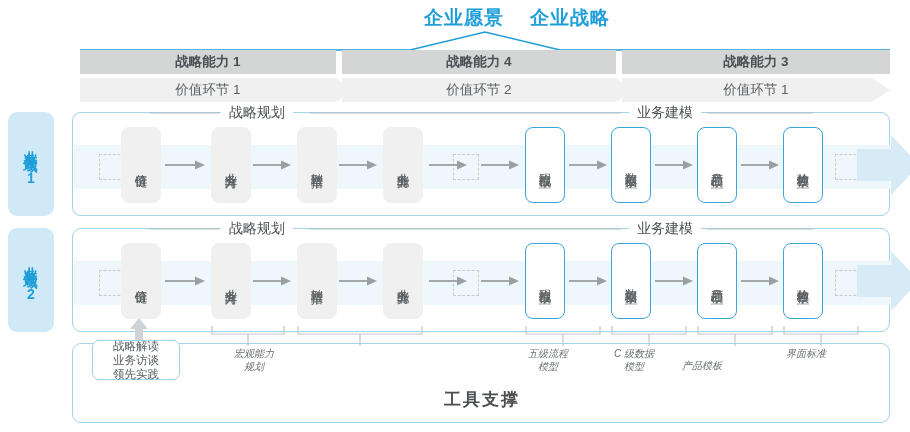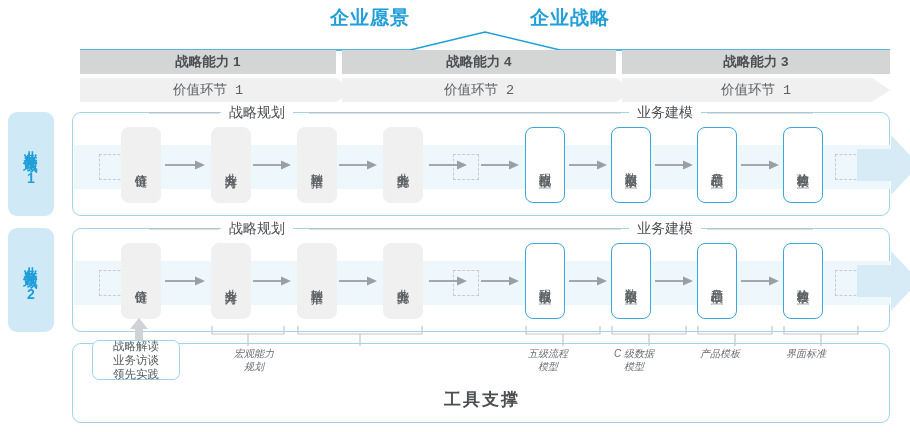--- a/index.html
+++ b/index.html
@@ -8,42 +8,42 @@
     background:#ffffff;
     font-family:"Liberation Sans","DejaVu Sans",sans-serif;
     overflow:hidden;
     position:relative;
   }
   .stage{position:absolute;left:0;top:0;width:910px;height:432px;}
 
   
   .top-titles{
     position:absolute;left:330px;top:4px;width:280px;height:28px;
-    display:flex;align-items:center;justify-content:space-between;gap:26px;
+    display:flex;align-items:center;justify-content:flex-end;gap:26px;
   }
   .top-title{
     color:#1f9ed9;font-size:19px;font-weight:bold;letter-spacing:1px;
     white-space:nowrap;
   }
 
   
   .vconnect{position:absolute;left:80px;top:30px;width:810px;height:22px;}
 
   
   .cap-row{position:absolute;left:80px;top:50px;width:810px;height:24px;padding-left:15px;}
   .cap-cell{
     position:absolute;top:0;height:24px;background:#d4d6d6;
     display:flex;align-items:center;justify-content:center;
     color:#4b4f52;font-size:13.5px;font-weight:bold;white-space:nowrap;
   }
   .cap-c1{left:0px;width:256px;}
   .cap-c2{left:262px;width:274px;}
   .cap-c3{left:542px;width:268px;}
 
-  .val-row{position:absolute;left:80px;top:78px;width:810px;height:24px;font-family:Liberation Mono, monospace;}
+  .val-row{position:absolute;left:80px;top:78px;width:810px;height:24px;}
   .val-bar{position:absolute;left:0;top:0;width:810px;height:24px;}
   .val-label{
     position:absolute;top:0;height:24px;display:flex;align-items:center;
     justify-content:center;color:#5b6063;font-size:13.5px;white-space:nowrap;
   }
   .val-l1{left:0px;width:256px;}
   .val-l2{left:262px;width:274px;}
   .val-l3{left:542px;width:268px;}
 
   
@@ -363,16 +363,16 @@
     <span>业务访谈</span>
     <span>领先实践</span>
   </div>
 
   <div class="tool-cap" style="left:208px;width:92px;">宏观能力
 规划</div>
   <div class="tool-cap" style="left:502px;width:92px;">五级流程
 模型</div>
   <div class="tool-cap" style="left:588px;width:92px;">C 级数据
 模型</div>
-  <div class="tool-cap" style="left:674px;width:92px;">产品模板</div>
+  <div class="tool-cap" style="left:656px;width:92px;margin-top:12px;">产品模板</div>
   <div class="tool-cap" style="left:760px;width:92px;">界面标准</div>
 
 </div>
 
 </body></html>

